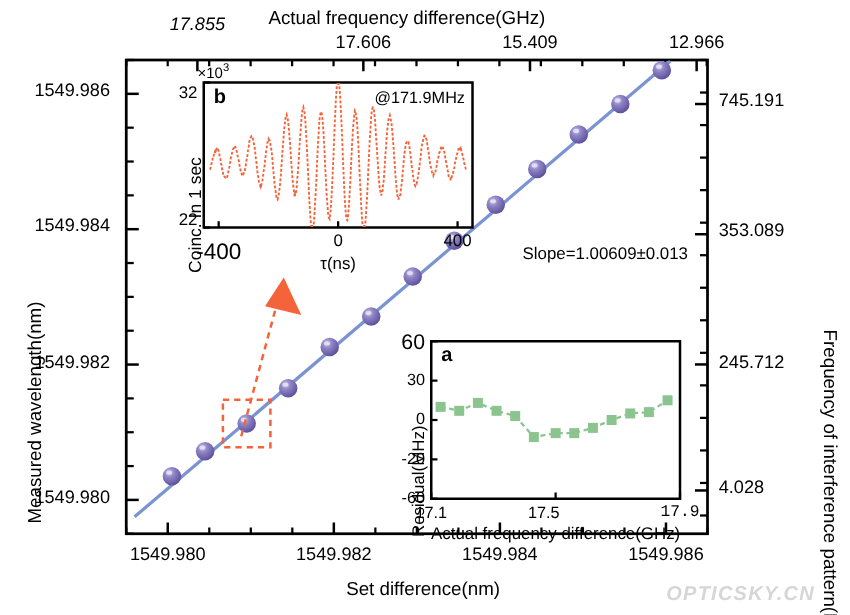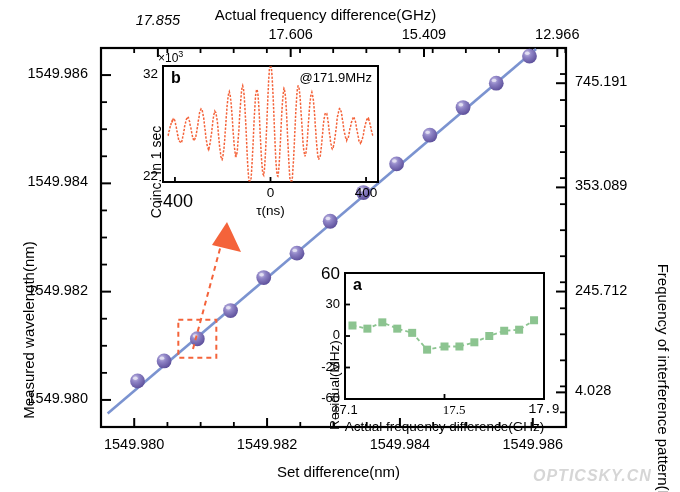--- a/index.html
+++ b/index.html
@@ -188,36 +188,37 @@
     <div class="txt" style="left: 423.994px; top: 26px; font-size: 14.5px; transform: translateX(-50%);">15.409</div>
     <div class="txt" style="left: 557.308px; top: 26px; font-size: 14.5px; transform: translateX(-50%);">12.966</div>
     <div class="txt" style="left: 88px; top: 389.929px; font-size: 14.5px; transform: translateX(-100%);">1549.980</div>
     <div class="txt" style="left: 88px; top: 281.643px; font-size: 14.5px; transform: translateX(-100%);">1549.982</div>
     <div class="txt" style="left: 88px; top: 173.357px; font-size: 14.5px; transform: translateX(-100%);">1549.984</div>
     <div class="txt" style="left: 88px; top: 65.0714px; font-size: 14.5px; transform: translateX(-100%);">1549.986</div>
     <div class="txt" style="left: 575px; top: 73.2091px; font-size: 14.5px;">745.191</div>
     <div class="txt" style="left: 575px; top: 177.382px; font-size: 14.5px;">353.089</div>
     <div class="txt" style="left: 575px; top: 281.554px; font-size: 14.5px;">245.712</div>
     <div class="txt" style="left: 575px; top: 382.367px; font-size: 14.5px;">4.028</div>
+    <div class="txt" style="left: 418px; top: 195px; font-size: 13.5px;">Slope=1.00609±0.013</div>
     <div class="txt" style="left: 338.5px; top: 463px; font-size: 15px; transform: translateX(-50%);">Set difference(nm)</div>
     <div class="txt" style="left: 325.5px; top: 6px; font-size: 15px; transform: translateX(-50%);">Actual frequency difference(GHz)</div>
     <div class="vtxt" style="left: 20px; top: 330px; font-size: 15px; transform: rotate(-90deg) translateX(-50%);">Measured wavelength(nm)</div>
     <div class="vtxt" style="left: 672px; top: 395px; font-size: 15px; transform: rotate(90deg) translateX(-50%);">Frequency of interference pattern(MHz)</div>
     <div class="txt" style="left: 174.944px; top: 191px; font-size: 18px; transform: translateX(-50%);">-400</div>
     <div class="txt" style="left: 270.5px; top: 185px; font-size: 13.5px; transform: translateX(-50%);">0</div>
     <div class="txt" style="left: 366.056px; top: 185px; font-size: 13.5px; transform: translateX(-50%);">400</div>
     <div class="txt" style="left: 158px; top: 168px; font-size: 13.5px; transform: translateX(-100%);">22</div>
     <div class="txt" style="left: 158px; top: 66px; font-size: 13.5px; transform: translateX(-100%);">32</div>
     <div class="txt" style="left: 158px; top: 49px; font-size: 12px;"><span>×10</span><sup style="font-size: 9px;">3</sup></div>
     <div class="txt" style="left: 171px; top: 69px; font-size: 16px; font-weight: bold;">b</div>
     <div class="txt" style="left: 372px; top: 70px; font-size: 13px; transform: translateX(-100%);">@171.9MHz</div>
     <div class="vtxt" style="left: 148px; top: 172px; font-size: 14px; transform: rotate(-90deg) translateX(-50%);">Coinc. In 1 sec</div>
     <div class="txt" style="left: 270.5px; top: 203px; font-size: 13.5px; transform: translateX(-50%);">τ(ns)</div>
     <div class="txt" style="left: 345px; top: 402px; font-size: 13px; transform: translateX(-50%);">17.1</div>
-    <div class="txt" style="left: 454px; top: 402px; font-size: 13px; transform: translateX(-50%); font-family: Liberation Serif, serif;">17.5</div>
+    <div class="txt" style="left: 435px; top: 402px; font-size: 13px; transform: translateX(-50%);">17.5</div>
     <div class="txt" style="left: 544px; top: 402px; font-size: 13px; transform: translateX(-50%); font-family: Liberation Mono, monospace;">17.9</div>
     <div class="txt" style="left: 340px; top: 390px; font-size: 13px; transform: translateX(-100%);">-60</div>
     <div class="txt" style="left: 340px; top: 358.5px; font-size: 13px; transform: translateX(-100%);">-20</div>
     <div class="txt" style="left: 340px; top: 327px; font-size: 13px; transform: translateX(-100%);">0</div>
     <div class="txt" style="left: 340px; top: 295.5px; font-size: 13px; transform: translateX(-100%);">30</div>
     <div class="txt" style="left: 340px; top: 264px; font-size: 17px; transform: translateX(-100%);">60</div>
     <div class="txt" style="left: 353px; top: 276px; font-size: 16px; font-weight: bold;">a</div>
     <div class="vtxt" style="left: 327px; top: 385px; font-size: 13.5px; transform: rotate(-90deg) translateX(-50%);">Residual(MHz)</div>
     <div class="txt" style="left: 444.5px; top: 419px; font-size: 13.5px; transform: translateX(-50%);">Actual frequency difference(GHz)</div>
     <div class="watermark" style="left: 533px; top: 467px; font-size: 16px; color: rgb(214, 214, 214);">OPTICSKY.CN</div>

